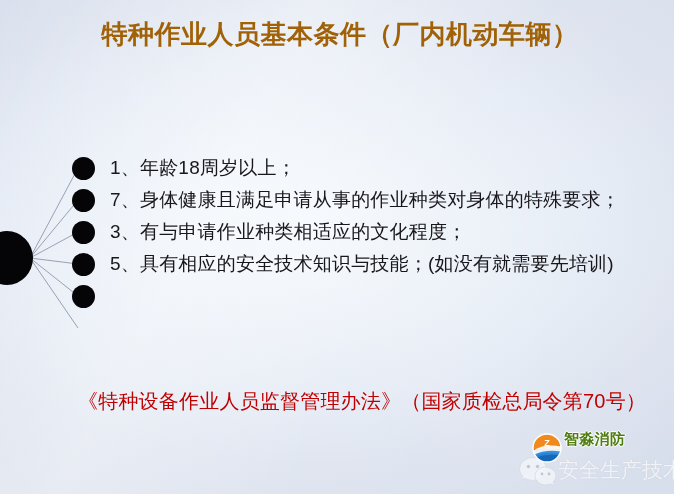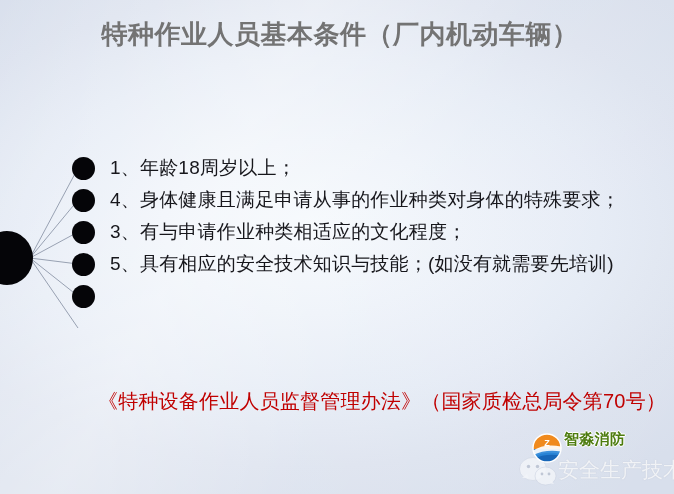--- a/index.html
+++ b/index.html
@@ -48,21 +48,21 @@
   #title {
     position: absolute;
     left: 0;
     top: 17px;
     width: 674px;
     text-align: center;
     padding-left: 6px;
     box-sizing: border-box;
     font-size: 26px;
     font-weight: bold;
-    color: #737373;
+    color: #a16207;
     letter-spacing: 0.5px;
     white-space: nowrap;
   }
 
   
   #fan-svg {
     position: absolute;
     left: 0;
     top: 130px;
     width: 140px;
@@ -103,21 +103,20 @@
 
   
   #red-note {
     position: absolute;
     left: 78px;
     top: 388px;
     font-size: 20px;
     color: #c00000;
     white-space: nowrap;
     letter-spacing: 0.2px;
-    margin-left: 20px;
   }
 
   
   #wechat-watermark {
     position: absolute;
     left: 518px;
     top: 452px;
     width: 156px;
     height: 42px;
   }
@@ -210,21 +209,21 @@
 
   <div id="bullet-list">
 
     <div class="bullet-row">
       <span class="bullet-dot"></span>
       <span class="bullet-text">1、年龄18周岁以上；</span>
     </div>
 
     <div class="bullet-row">
       <span class="bullet-dot"></span>
-      <span class="bullet-text">4、身体健康且满足申请从事的作业种类对身体的特殊要求；</span>
+      <span class="bullet-text">7、身体健康且满足申请从事的作业种类对身体的特殊要求；</span>
     </div>
 
     <div class="bullet-row">
       <span class="bullet-dot"></span>
       <span class="bullet-text">3、有与申请作业种类相适应的文化程度；</span>
     </div>
 
 
     <div class="bullet-row">
       <span class="bullet-dot"></span>

